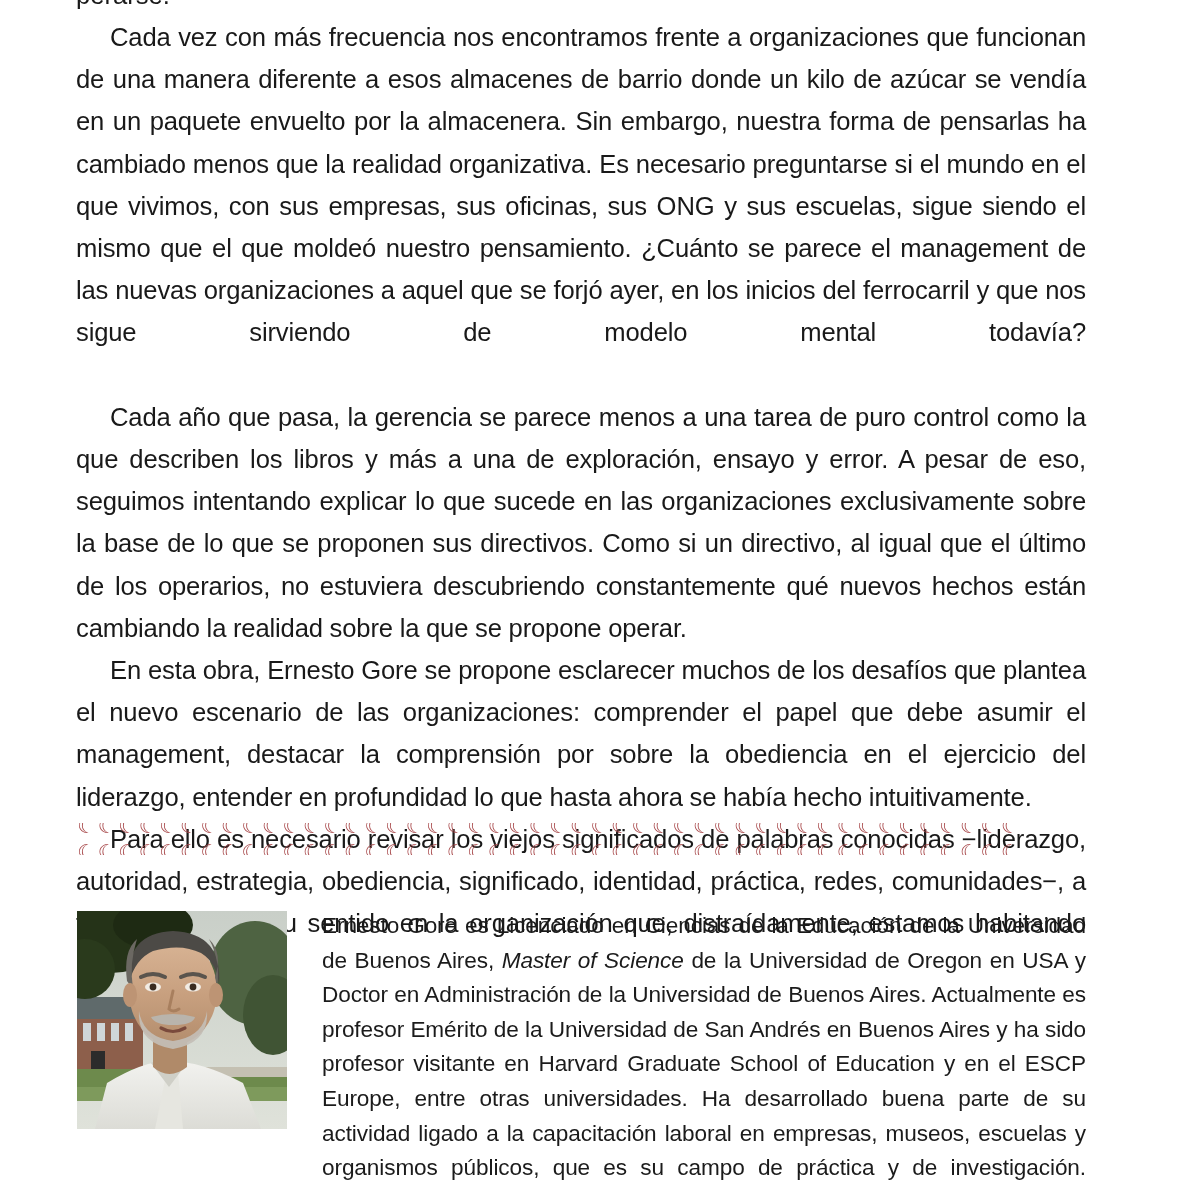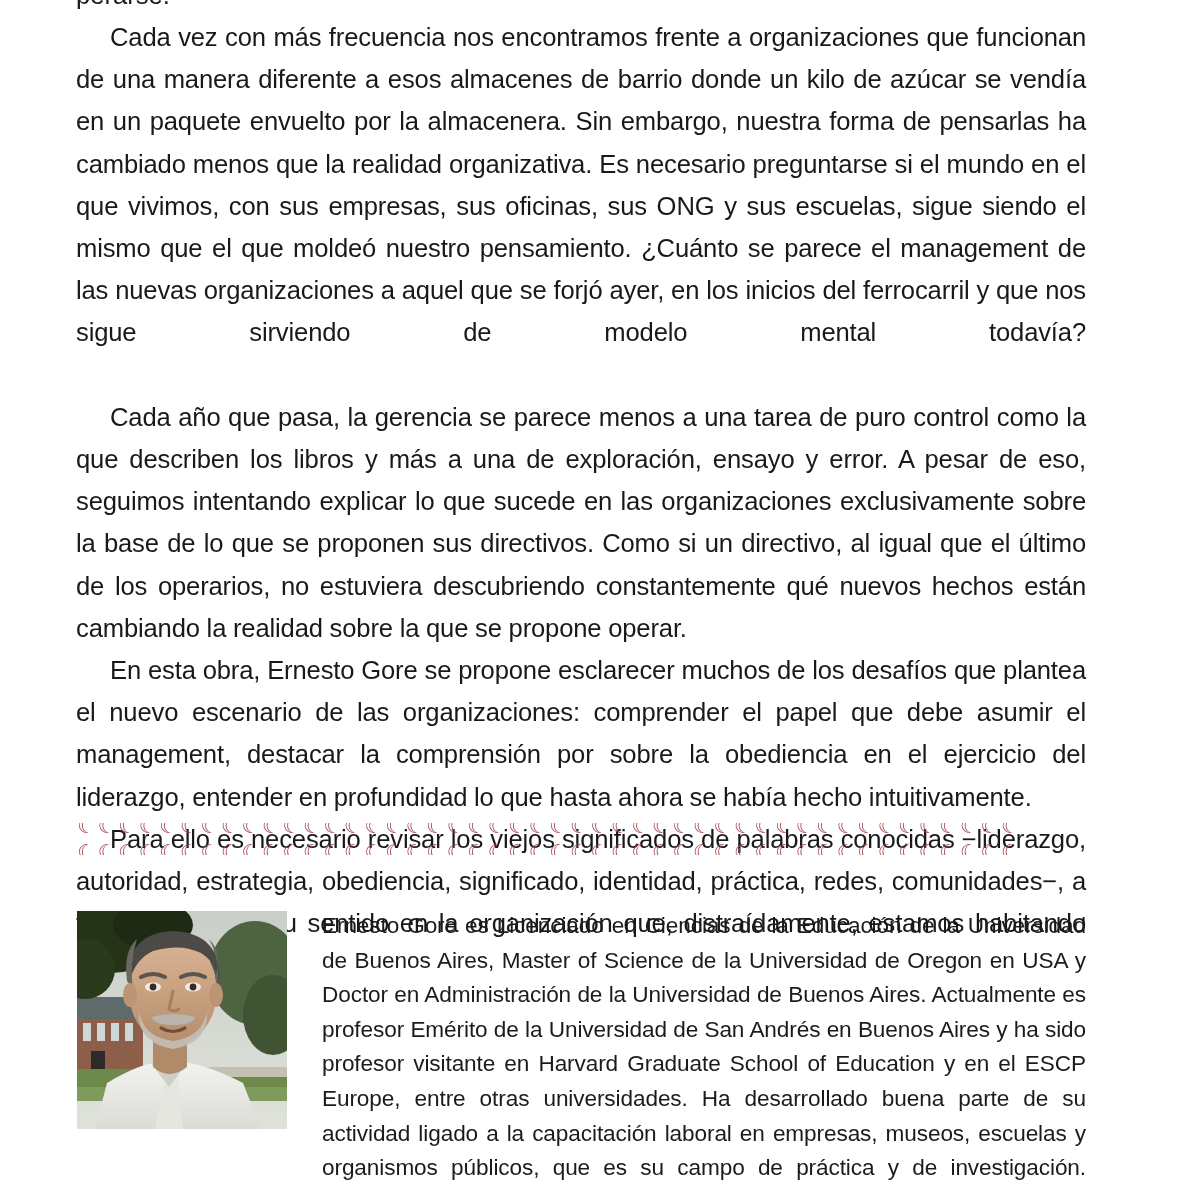--- a/index.html
+++ b/index.html
@@ -116,21 +116,21 @@
     line-height: 34.6px;
     text-align: justify;
     letter-spacing: -0.1px;
     color: #1b1b1b;
   }
   .bio-para::after {
     content: "";
     display: inline-block;
     width: 100%;
   }
-  .bio-italic { }
+  .bio-italic { font-style: italic; }
 
   
   .clipped-line {
     position: absolute;
     left: 76px;
     top: -26px;
     font-size: 25.6px;
     line-height: 42.2px;
     color: #191919;
   }

